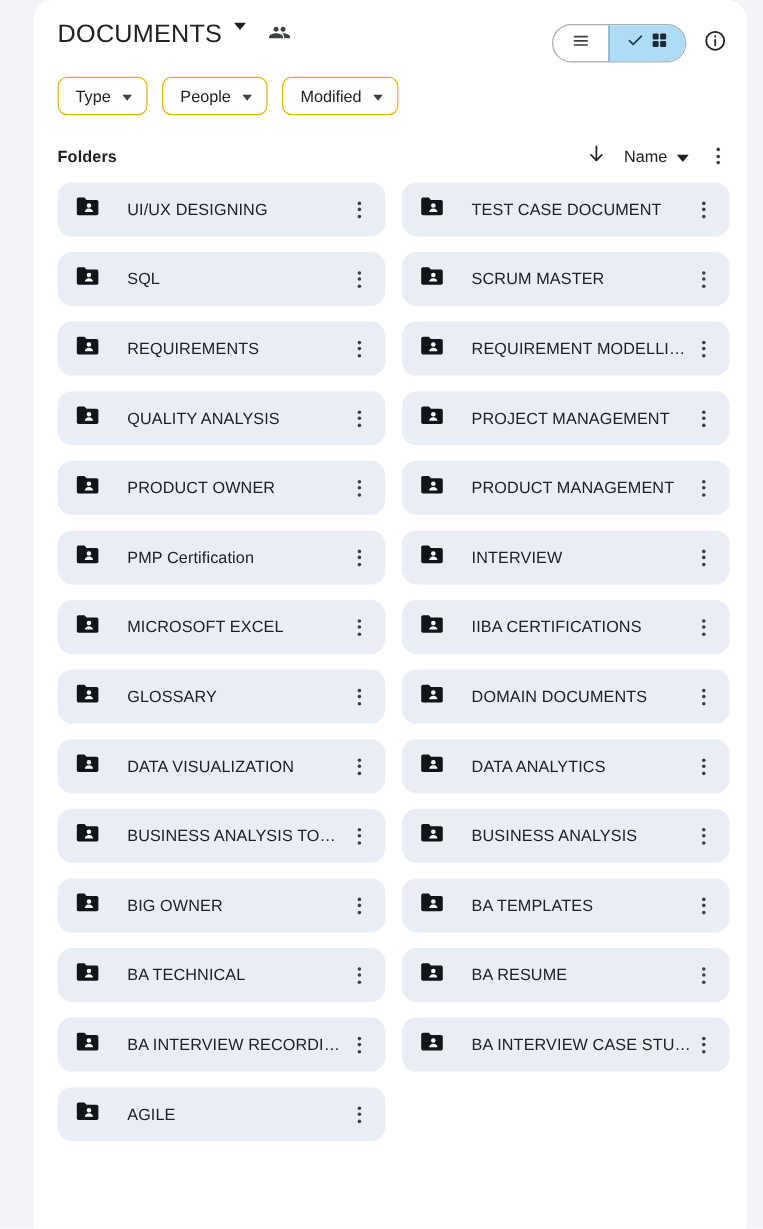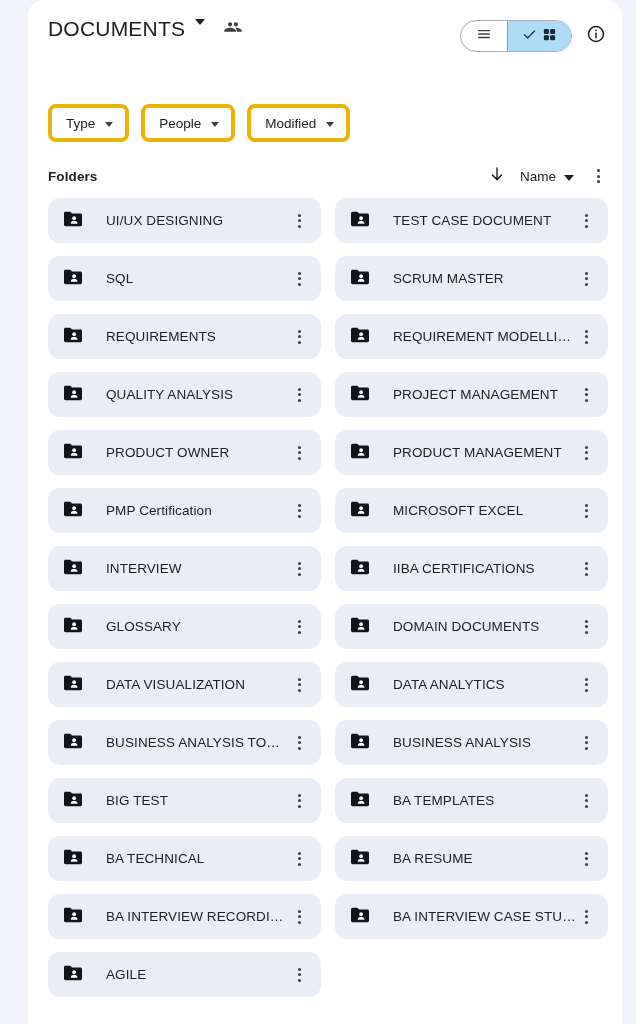--- a/index.html
+++ b/index.html
@@ -95,28 +95,27 @@
     gap: 12px;
     padding: 0 0 0 20px;
     margin-top: 2px;
   }
   .chip {
     display: flex;
     align-items: center;
     gap: 10px;
     height: 30px;
     padding: 0 12px 0 14px;
-    border: 4px solid #eab308;
+    border: 1px solid #eab308;
     border-radius: 8px;
     font-size: 13.5px;
     color: #202124;
     background: #fff;
     cursor: pointer;
     white-space: nowrap;
-    margin-top: 40px;
   }
   .chip .caret-dn {
     border-top-color: #3c4043;
     border-left-width: 4px;
     border-right-width: 4px;
     border-top-width: 5px;
     margin-top: 2px;
   }
 
   
@@ -428,46 +427,46 @@
           <i></i>
           <i></i>
         </span>
       </div>
       <div class="card">
         <span class="folder-icon"><svg width="22" height="22" viewBox="0 0 24 24" fill="#111418">
             <path d="M2.2 5.6c0-.9.72-1.6 1.6-1.6h5.3l1.9 2.1h9.2c.88 0 1.6.72 1.6 1.6v10.7c0 .88-.72 1.6-1.6 1.6H3.8c-.88 0-1.6-.72-1.6-1.6V5.6z"></path>
             <circle cx="13.2" cy="11.1" r="2.05" fill="#ffffff"></circle>
             <path d="M9.5 17.1c0-2.05 1.66-3.15 3.7-3.15s3.7 1.1 3.7 3.15H9.5z" fill="#ffffff"></path>
           </svg></span>
+        <span class="card-name">INTERVIEW</span>
+        <span class="kebab">
+          <i></i>
+          <i></i>
+          <i></i>
+        </span>
+      </div>
+      <div class="card">
+        <span class="folder-icon"><svg width="22" height="22" viewBox="0 0 24 24" fill="#111418">
+            <path d="M2.2 5.6c0-.9.72-1.6 1.6-1.6h5.3l1.9 2.1h9.2c.88 0 1.6.72 1.6 1.6v10.7c0 .88-.72 1.6-1.6 1.6H3.8c-.88 0-1.6-.72-1.6-1.6V5.6z"></path>
+            <circle cx="13.2" cy="11.1" r="2.05" fill="#ffffff"></circle>
+            <path d="M9.5 17.1c0-2.05 1.66-3.15 3.7-3.15s3.7 1.1 3.7 3.15H9.5z" fill="#ffffff"></path>
+          </svg></span>
         <span class="card-name">MICROSOFT EXCEL</span>
         <span class="kebab">
           <i></i>
           <i></i>
           <i></i>
         </span>
       </div>
       <div class="card">
         <span class="folder-icon"><svg width="22" height="22" viewBox="0 0 24 24" fill="#111418">
             <path d="M2.2 5.6c0-.9.72-1.6 1.6-1.6h5.3l1.9 2.1h9.2c.88 0 1.6.72 1.6 1.6v10.7c0 .88-.72 1.6-1.6 1.6H3.8c-.88 0-1.6-.72-1.6-1.6V5.6z"></path>
             <circle cx="13.2" cy="11.1" r="2.05" fill="#ffffff"></circle>
             <path d="M9.5 17.1c0-2.05 1.66-3.15 3.7-3.15s3.7 1.1 3.7 3.15H9.5z" fill="#ffffff"></path>
           </svg></span>
-        <span class="card-name">INTERVIEW</span>
-        <span class="kebab">
-          <i></i>
-          <i></i>
-          <i></i>
-        </span>
-      </div>
-      <div class="card">
-        <span class="folder-icon"><svg width="22" height="22" viewBox="0 0 24 24" fill="#111418">
-            <path d="M2.2 5.6c0-.9.72-1.6 1.6-1.6h5.3l1.9 2.1h9.2c.88 0 1.6.72 1.6 1.6v10.7c0 .88-.72 1.6-1.6 1.6H3.8c-.88 0-1.6-.72-1.6-1.6V5.6z"></path>
-            <circle cx="13.2" cy="11.1" r="2.05" fill="#ffffff"></circle>
-            <path d="M9.5 17.1c0-2.05 1.66-3.15 3.7-3.15s3.7 1.1 3.7 3.15H9.5z" fill="#ffffff"></path>
-          </svg></span>
         <span class="card-name">IIBA CERTIFICATIONS</span>
         <span class="kebab">
           <i></i>
           <i></i>
           <i></i>
         </span>
       </div>
       <div class="card">
         <span class="folder-icon"><svg width="22" height="22" viewBox="0 0 24 24" fill="#111418">
             <path d="M2.2 5.6c0-.9.72-1.6 1.6-1.6h5.3l1.9 2.1h9.2c.88 0 1.6.72 1.6 1.6v10.7c0 .88-.72 1.6-1.6 1.6H3.8c-.88 0-1.6-.72-1.6-1.6V5.6z"></path>
@@ -545,21 +544,21 @@
           <i></i>
           <i></i>
         </span>
       </div>
       <div class="card">
         <span class="folder-icon"><svg width="22" height="22" viewBox="0 0 24 24" fill="#111418">
             <path d="M2.2 5.6c0-.9.72-1.6 1.6-1.6h5.3l1.9 2.1h9.2c.88 0 1.6.72 1.6 1.6v10.7c0 .88-.72 1.6-1.6 1.6H3.8c-.88 0-1.6-.72-1.6-1.6V5.6z"></path>
             <circle cx="13.2" cy="11.1" r="2.05" fill="#ffffff"></circle>
             <path d="M9.5 17.1c0-2.05 1.66-3.15 3.7-3.15s3.7 1.1 3.7 3.15H9.5z" fill="#ffffff"></path>
           </svg></span>
-        <span class="card-name">BIG TEST</span>
+        <span class="card-name">BIG OWNER</span>
         <span class="kebab">
           <i></i>
           <i></i>
           <i></i>
         </span>
       </div>
       <div class="card">
         <span class="folder-icon"><svg width="22" height="22" viewBox="0 0 24 24" fill="#111418">
             <path d="M2.2 5.6c0-.9.72-1.6 1.6-1.6h5.3l1.9 2.1h9.2c.88 0 1.6.72 1.6 1.6v10.7c0 .88-.72 1.6-1.6 1.6H3.8c-.88 0-1.6-.72-1.6-1.6V5.6z"></path>
             <circle cx="13.2" cy="11.1" r="2.05" fill="#ffffff"></circle>

